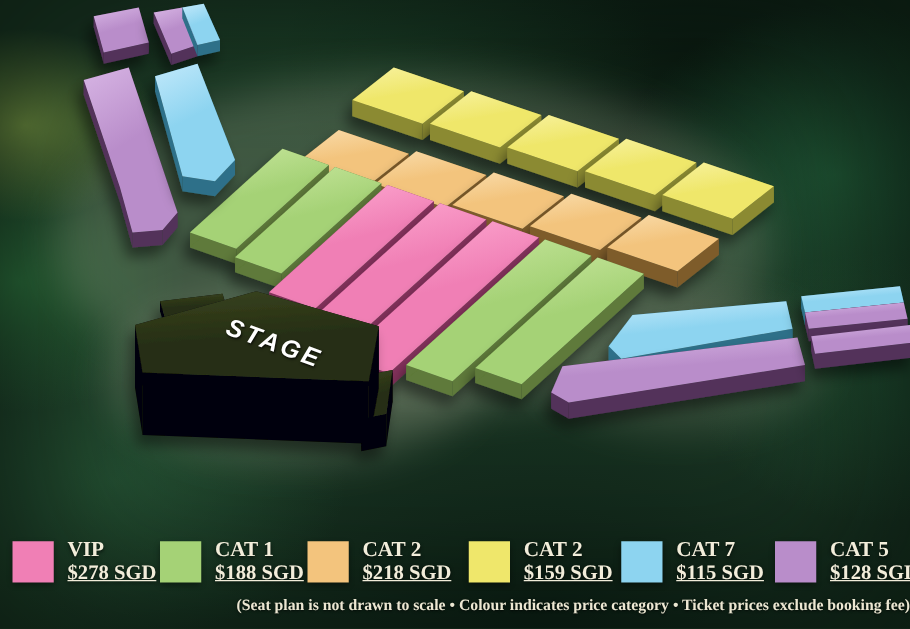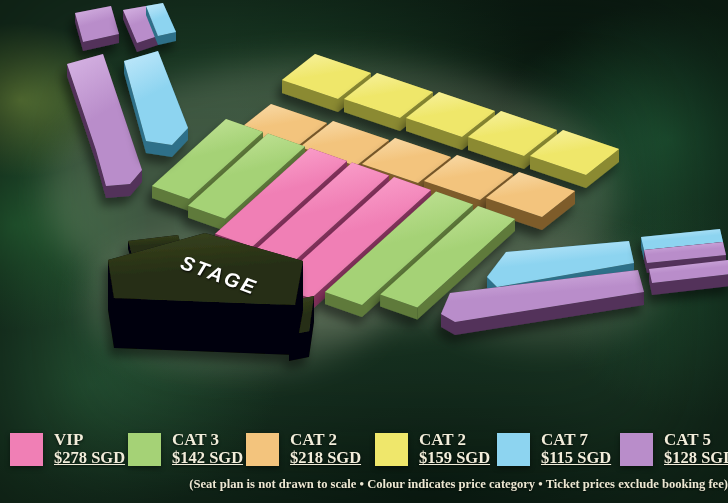--- a/index.html
+++ b/index.html
@@ -301,22 +301,22 @@
       <div class="legend-item" style="left: 10px;">
         <div class="swatch" style="background: rgb(240, 127, 181);"></div>
         <div>
           <div class="lname">VIP</div>
           <div class="lprice">$278 SGD</div>
         </div>
       </div>
       <div class="legend-item" style="left: 128px;">
         <div class="swatch" style="background: rgb(165, 210, 118);"></div>
         <div>
-          <div class="lname">CAT 3</div>
-          <div class="lprice">$142 SGD</div>
+          <div class="lname">CAT 1</div>
+          <div class="lprice">$188 SGD</div>
         </div>
       </div>
       <div class="legend-item" style="left: 246px;">
         <div class="swatch" style="background: rgb(243, 196, 125);"></div>
         <div>
           <div class="lname">CAT 2</div>
           <div class="lprice">$218 SGD</div>
         </div>
       </div>
       <div class="legend-item" style="left: 375px;">

